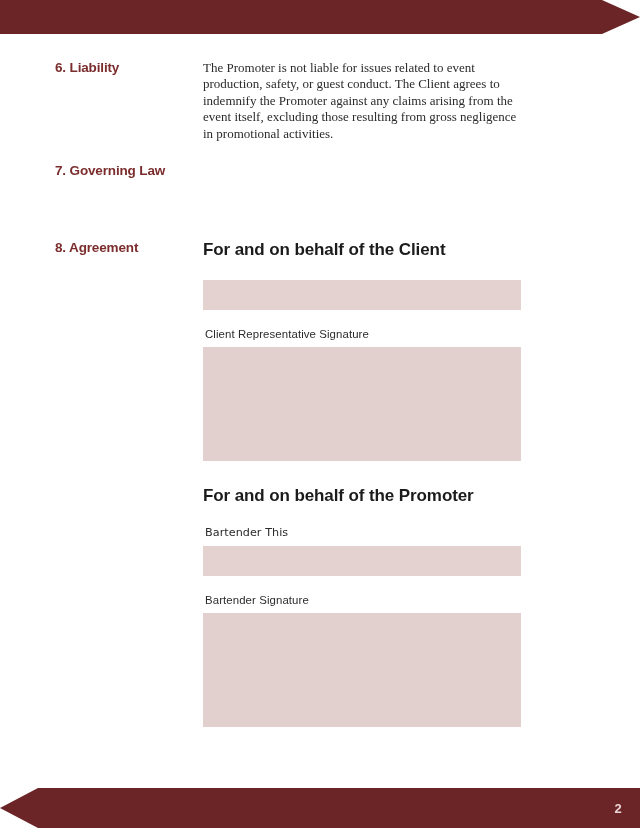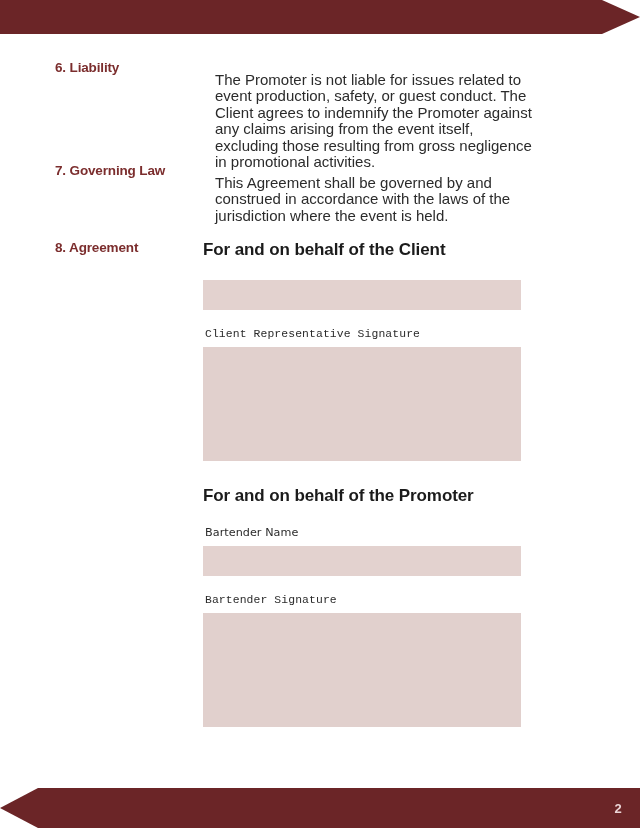--- a/index.html
+++ b/index.html
@@ -78,24 +78,24 @@
     white-space: nowrap;
   }
 
   .section-body {
     flex: 1 1 auto;
     padding-right: 60px;
     box-sizing: border-box;
   }
   .para {
     color: #2B2B2B;
-    font-size: 15px;
+    font-size: 13px;
     line-height: 16.4px;
-    margin: 12px;
-    font-family: Liberation Sans, sans-serif;
+    margin: 0;
+    font-family: Liberation Serif, serif;
     max-width: 322px;
   }
 
   
   .sec-liability   { position: absolute; left: 0; top: 26px;  width: 640px; }
   .sec-governing   { position: absolute; left: 0; top: 129px; width: 640px; }
   .sec-agreement   { position: absolute; left: 0; top: 206px; width: 564px; }
 
   
   .party-block { margin: 0; }
@@ -104,21 +104,21 @@
     font-size: 17px;
     font-weight: bold;
     font-family: "Liberation Sans", sans-serif;
     margin: 0 0 20px 0;
     letter-spacing: -0.1px;
   }
   .field-group { margin: 0 0 18px 0; }
   .field-label {
     color: #2B2B2B;
     font-size: 11.4px;
-    font-family: Liberation Mono, monospace;
+    font-family: Liberation Sans, sans-serif;
     display: block;
     margin: 0 0 7px 2px;
     letter-spacing: 0.1px;
   }
   .field-label.geometric {
     font-family: "DejaVu Sans", sans-serif;
     font-size: 11.2px;
     letter-spacing: 0.05px;
   }
   .field-input {
@@ -152,23 +152,20 @@
     </div>
     <div class="section-body">
       <p class="para">The Promoter is not liable for issues related to event production, safety, or guest conduct. The Client agrees to indemnify the Promoter against any claims arising from the event itself, excluding those resulting from gross negligence in promotional activities.</p>
     </div>
   </div>
 
   <div class="section sec-governing">
     <div class="section-head">
       <h2 class="section-title">7. Governing Law</h2>
     </div>
-    <div class="section-body">
-      <p class="para">This Agreement shall be governed by and construed in accordance with the laws of the jurisdiction where the event is held.</p>
-    </div>
   </div>
 
   <div class="section sec-agreement">
     <div class="section-head">
       <h2 class="section-title">8. Agreement</h2>
     </div>
 
     <div class="section-body">
 
       <div class="party-block">
@@ -183,21 +180,21 @@
           <div class="field-signature"></div>
         </div>
       </div>
 
       <div class="party-gap"></div>
 
       <div class="party-block">
         <p class="party-heading">For and on behalf of the Promoter</p>
 
         <div class="field-group">
-          <span class="field-label geometric">Bartender Name</span>
+          <span class="field-label geometric">Bartender This</span>
           <input class="field-input" type="text" value="" style="">
         </div>
 
         <div class="field-group">
           <span class="field-label">Bartender Signature</span>
           <div class="field-signature"></div>
         </div>
       </div>
 
     </div>

